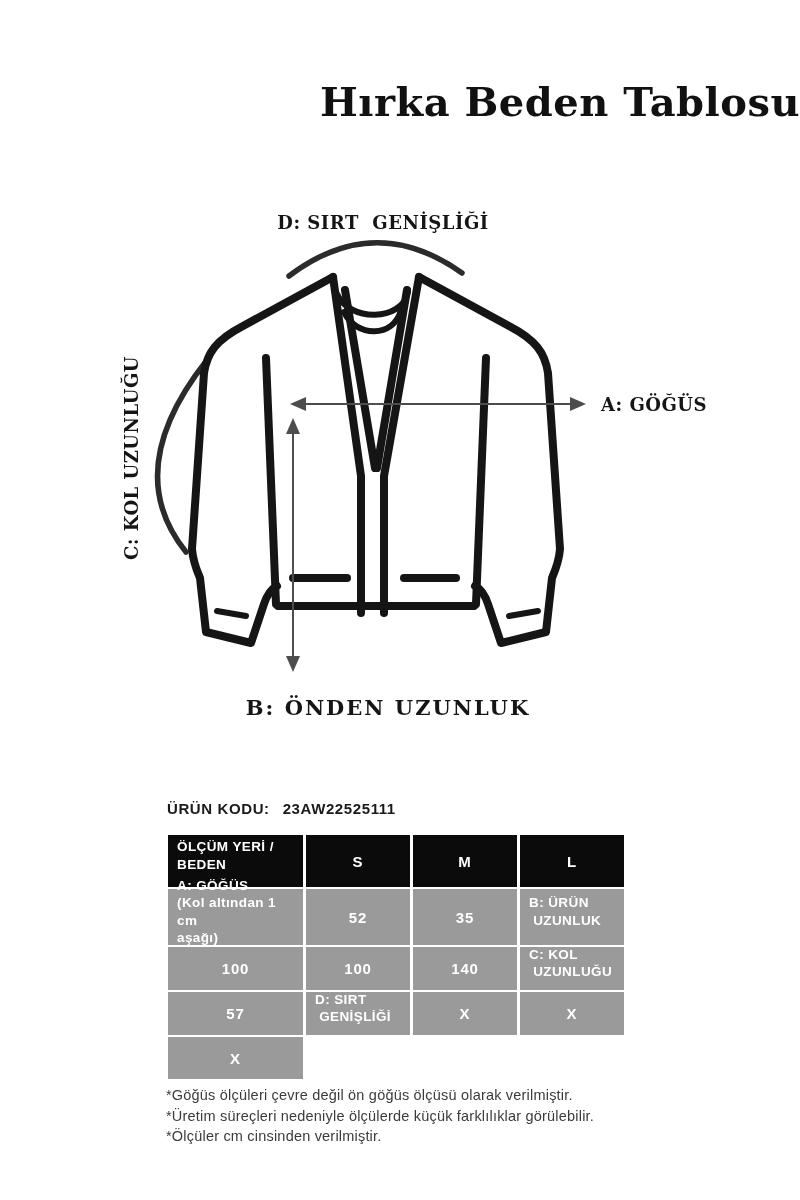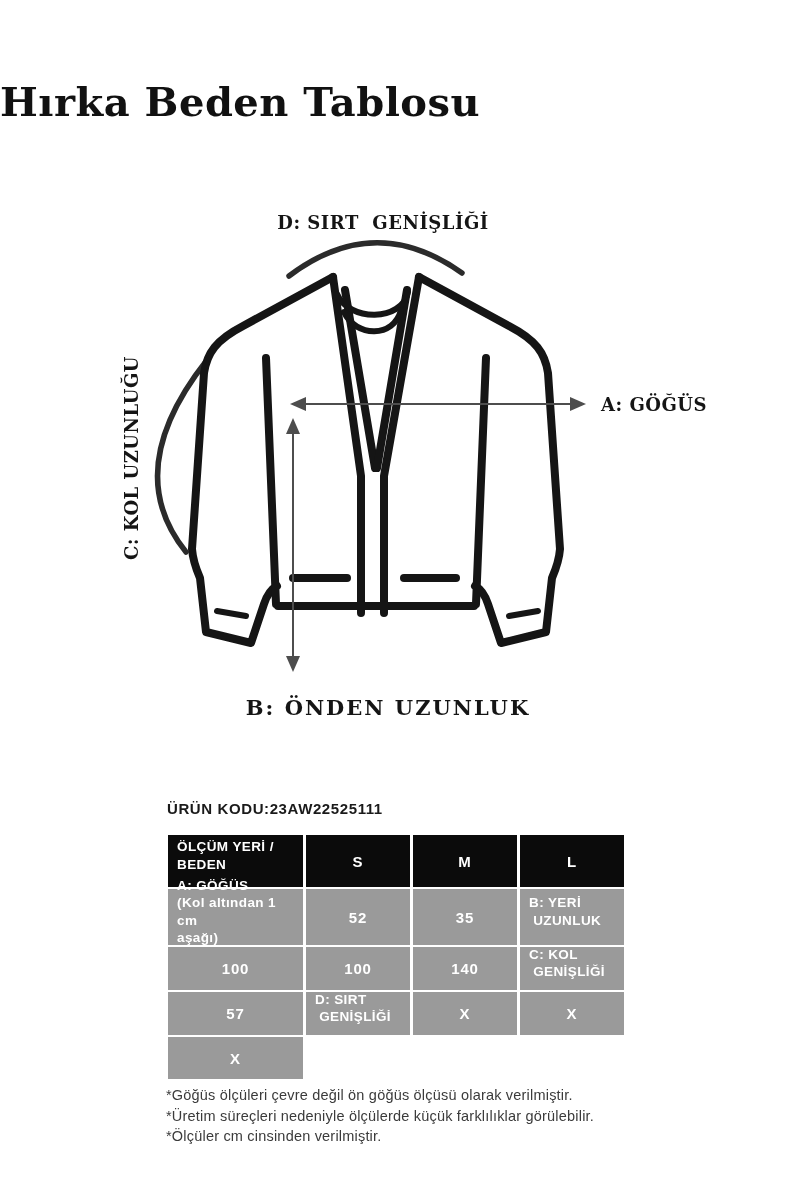--- a/index.html
+++ b/index.html
@@ -1,32 +1,32 @@
 <!DOCTYPE html>
 <html><head>
 <meta charset="utf-8">
 <style>
   html,body{margin:0;padding:0;background:#fff;}
   .page{position:relative;width:800px;height:1200px;background:#ffffff;overflow:hidden;
         font-family:"Liberation Sans",sans-serif;}
-  .page-title{position:absolute;left:0;top:78px;width:800px;margin:0;text-align:left;
+  .page-title{position:absolute;left:0;top:78px;width:800px;margin:0;text-align:right;
         font-family:"DejaVu Serif",serif;font-weight:700;font-size:40px;color:#111;
         letter-spacing:0.5px;}
   .diagram-svg{position:absolute;left:100px;top:195px;width:620px;height:545px;}
   .garment{fill:none;stroke:#151515;stroke-width:8;stroke-linecap:round;stroke-linejoin:round;}
   .garment.thin{stroke-width:6;}
   .deco-arc{fill:none;stroke:#2b2b2b;stroke-width:5.5;stroke-linecap:round;}
   .meas-line{stroke:#4d4d4d;stroke-width:2;fill:none;}
   .meas-head{fill:#4d4d4d;stroke:none;}
   .svg-label{font-family:"DejaVu Serif",serif;font-weight:700;font-size:18px;fill:#151515;
         letter-spacing:0.5px;}
   .svg-label.big{font-size:21px;letter-spacing:2px;}
   .product-code{position:absolute;left:167px;top:800px;font-size:15px;font-weight:700;
         color:#1a1a1a;letter-spacing:0.6px;}
-  .product-code .code-value{}
+  .product-code .code-value{margin-left:13px;}
   .size-table{position:absolute;left:168px;top:835px;display:grid;
         grid-template-columns:135px 104px 104px 104px;
         grid-template-rows:52px 56px 43px 43px 42px;
         gap:2px 3px;background:#ffffff;}
   .cell{background:#9a9a9a;color:#ffffff;display:flex;align-items:center;}
   .cell.head{background:#0b0b0b;}
   .cell.label{padding:3px 6px 14px 9px;white-space:pre-wrap;font-size:13.5px;
         line-height:17.5px;letter-spacing:0.4px;font-weight:600;}
   .cell.value{justify-content:center;font-size:15px;letter-spacing:0.8px;font-weight:600;}
   .notes{position:absolute;left:166px;top:1088px;width:500px;}
@@ -89,28 +89,28 @@
     <div class="cell head value">S</div>
     <div class="cell head value">M</div>
     <div class="cell head value">L</div>
 
     <div class="cell label">A: GÖĞÜS
 (Kol altından 1 cm
 aşağı)</div>
     <div class="cell value">52</div>
     <div class="cell value">35</div>
 
-    <div class="cell label">B: YERİ
+    <div class="cell label">B: ÜRÜN
  UZUNLUK</div>
     <div class="cell value">100</div>
     <div class="cell value">100</div>
     <div class="cell value">140</div>
 
     <div class="cell label">C: KOL
- GENİŞLİĞİ</div>
+ UZUNLUĞU</div>
     <div class="cell value">57</div>
 
     <div class="cell label">D: SIRT
  GENİŞLİĞİ</div>
     <div class="cell value">X</div>
     <div class="cell value">X</div>
     <div class="cell value">X</div>
   </div>
 
   <div class="notes">

